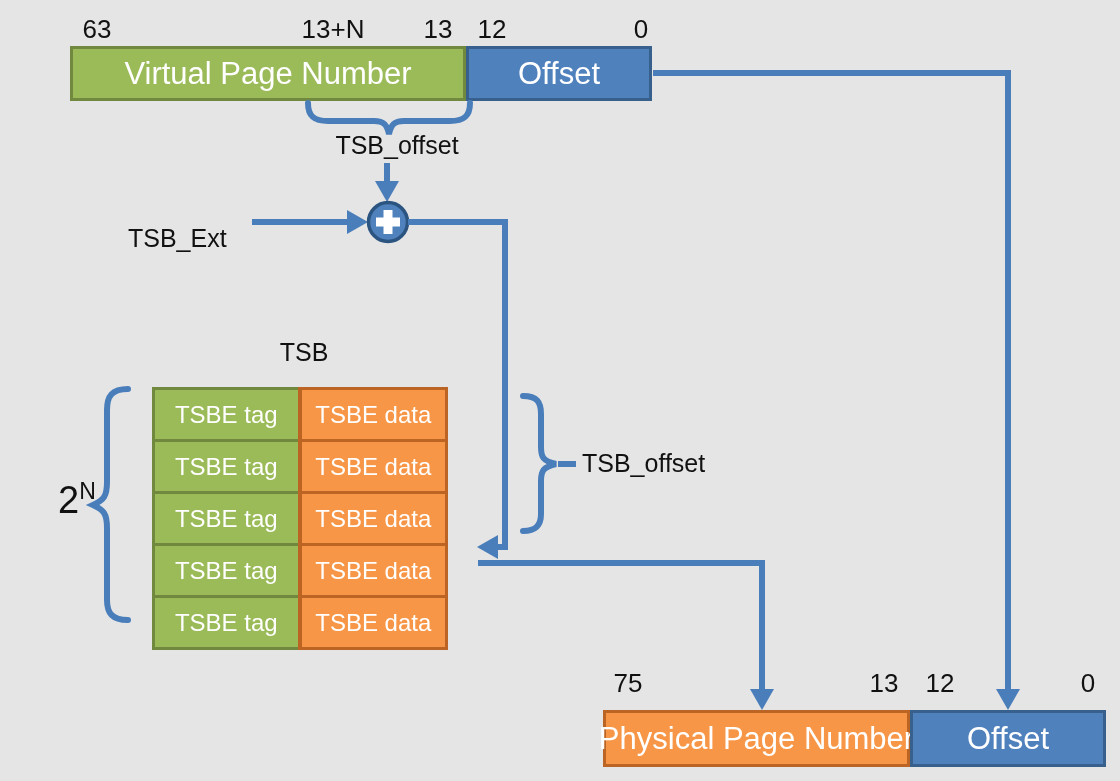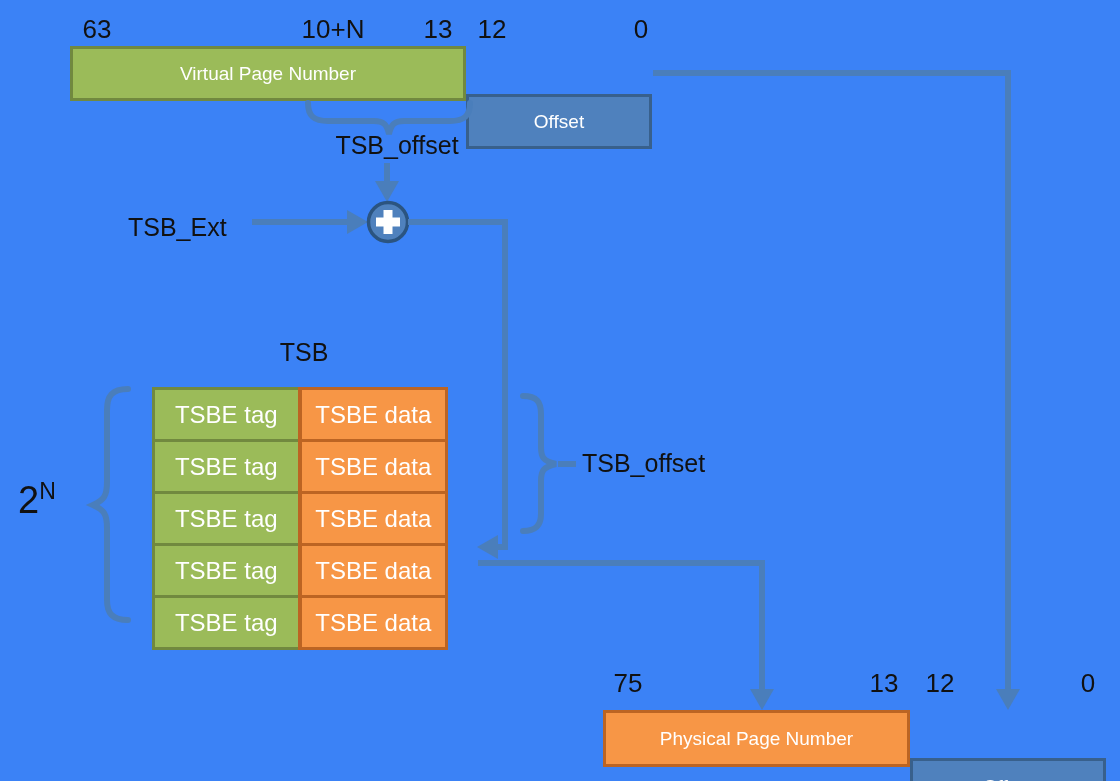--- a/index.html
+++ b/index.html
@@ -4,62 +4,62 @@
 <style>
   :root{
     --green-fill:#9BBB59; --green-border:#71893F;
     --blue-fill:#4F81BD;  --blue-border:#38608C;
     --orange-fill:#F79646;--orange-border:#BC6423;
     --connector:#4A7EBB;  --text-dark:#111111; --box-text:#FFFFFF;
     --plus-border:#2B5480;
   }
   *{box-sizing:border-box;margin:0;padding:0}
   body{background:#ffffff;font-family:"Liberation Sans",sans-serif;}
-  .canvas{position:relative;width:1120px;height:781px;background:#3b82f6;overflow:hidden;text-decoration:underline;}
+  .canvas{position:relative;width:1120px;height:781px;background:#e5e5e5;overflow:hidden;text-decoration:underline;}
   .bitlabel{position:absolute;transform:translateX(-50%);font-size:26px;color:var(--text-dark);white-space:nowrap;}
   .field{position:absolute;display:flex;align-items:center;justify-content:center;
-         color:var(--box-text);font-size:19px;white-space:nowrap;}
+         color:var(--box-text);font-size:31px;white-space:nowrap;}
   .field.green{background:var(--green-fill);border:3px solid var(--green-border);}
-  .field.blue{background:var(--blue-fill);border:3px solid var(--blue-border);margin-top:48px;}
+  .field.blue{background:var(--blue-fill);border:3px solid var(--blue-border);}
   .field.orange{background:var(--orange-fill);border:3px solid var(--orange-border);}
   .anno{position:absolute;font-size:25px;color:var(--text-dark);white-space:nowrap;}
   .anno.center{transform:translateX(-50%);}
-  .pow{position:absolute;font-size:38px;color:var(--text-dark);}
+  .pow{position:absolute;font-size:38px;color:var(--text-dark);margin-left:40px;}
   .pow sup{font-size:23px;vertical-align:super;}
   table.tsb{position:absolute;left:152px;top:387px;width:293px;border-collapse:collapse;table-layout:fixed;}
   table.tsb td{height:52px;text-align:center;vertical-align:middle;color:var(--box-text);font-size:24px;white-space:nowrap;}
   td.tag{width:146px;background:var(--green-fill);border:3px solid var(--green-border);}
   td.data{width:147px;background:var(--orange-fill);border:3px solid var(--orange-border);border-left:4px solid var(--orange-border);}
   svg.overlay{position:absolute;left:0;top:0;pointer-events:none;}
   .connector{stroke:var(--connector);stroke-width:6;fill:none;}
   .arrowhead{fill:var(--connector);stroke:none;}
   .brace{stroke:var(--connector);stroke-width:6;fill:none;stroke-linecap:round;}
   .plus-circle{fill:var(--blue-fill);stroke:var(--plus-border);stroke-width:3.5;}
   .plus-glyph{stroke:#ffffff;stroke-width:9;fill:none;}
 </style>
 </head>
 <body>
 
 <div class="canvas">
 
   <span class="bitlabel" style="left:97px;top:14px">63</span>
-  <span class="bitlabel" style="left:333px;top:14px">10+N</span>
+  <span class="bitlabel" style="left:333px;top:14px">13+N</span>
   <span class="bitlabel" style="left:438px;top:14px">13</span>
   <span class="bitlabel" style="left:492px;top:14px">12</span>
   <span class="bitlabel" style="left:641px;top:14px">0</span>
 
   <div class="field green" style="left:70px;top:46px;width:396px;height:55px">
     <span>Virtual Page Number</span>
   </div>
   <div class="field blue" style="left:466px;top:46px;width:186px;height:55px">
     <span>Offset</span>
   </div>
 
   <div class="anno center" style="left:397px;top:131px">TSB_offset</div>
-  <div class="anno" style="left:128px;top:213px">TSB_Ext</div>
+  <div class="anno" style="left:128px;top:224px">TSB_Ext</div>
   <div class="anno center" style="left:304px;top:338px">TSB</div>
   <div class="pow" style="left:18px;top:478px"><span>2</span><sup>N</sup></div>
   <div class="anno" style="left:582px;top:449px">TSB_offset</div>
 
   <table class="tsb">
     <tbody>
         <tr>
       <td class="tag">TSBE tag</td>
       <td class="data">TSBE data</td>
     </tr>

